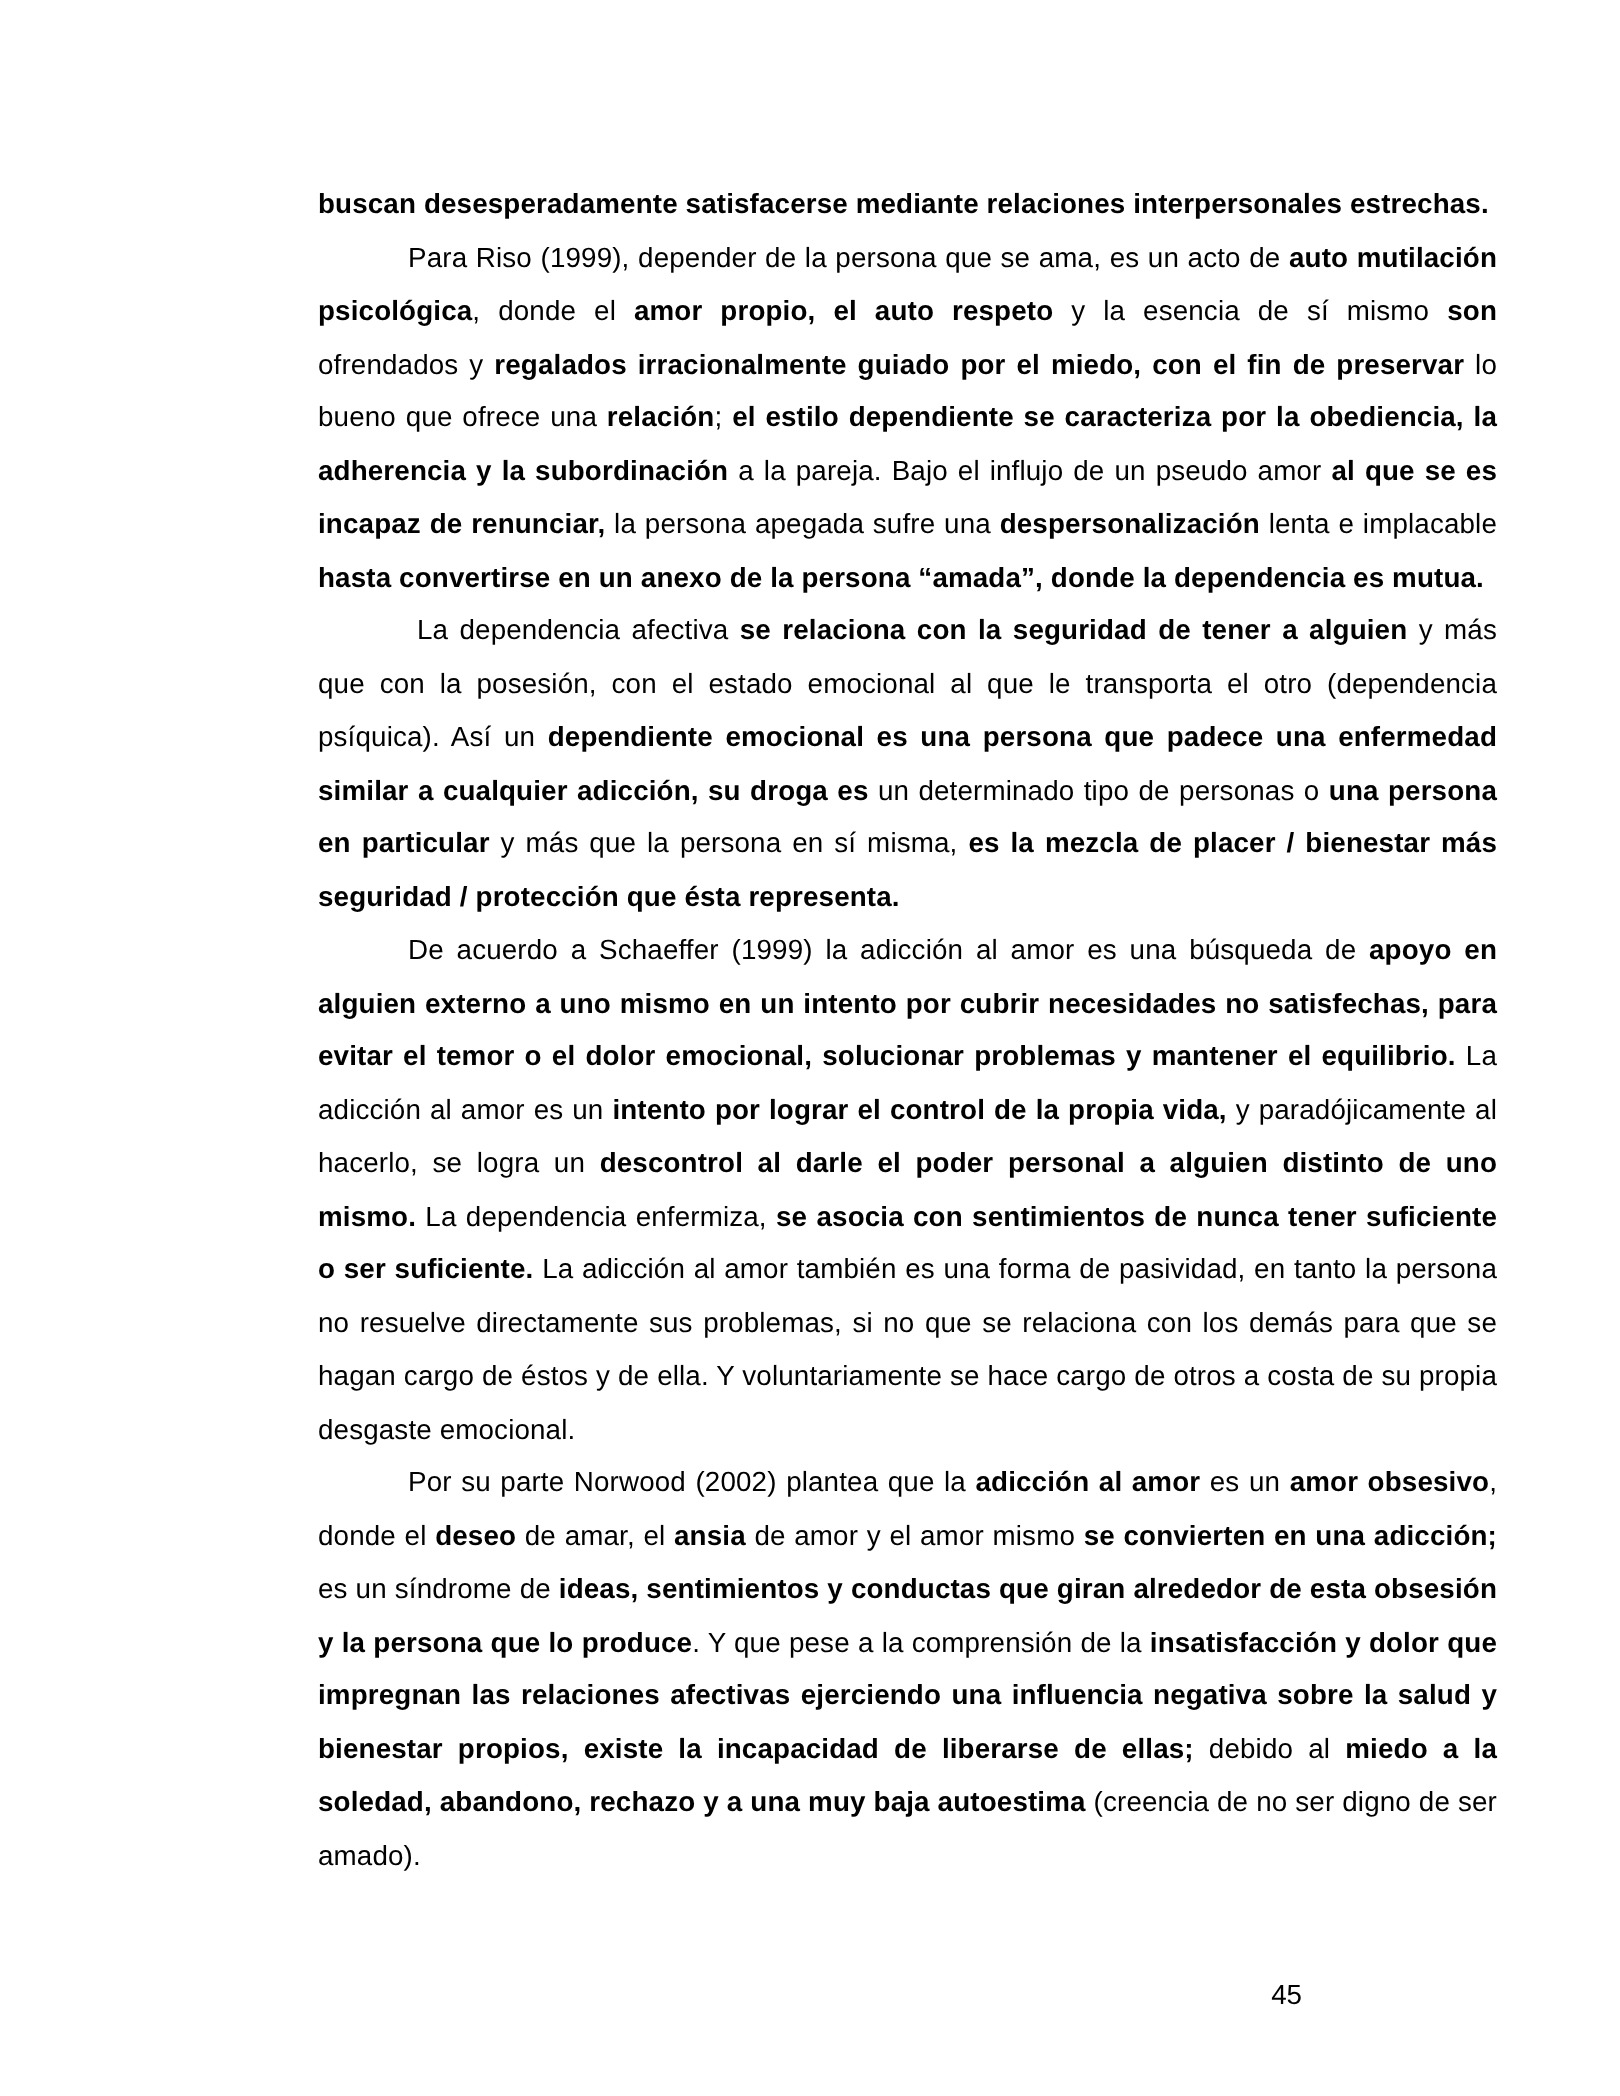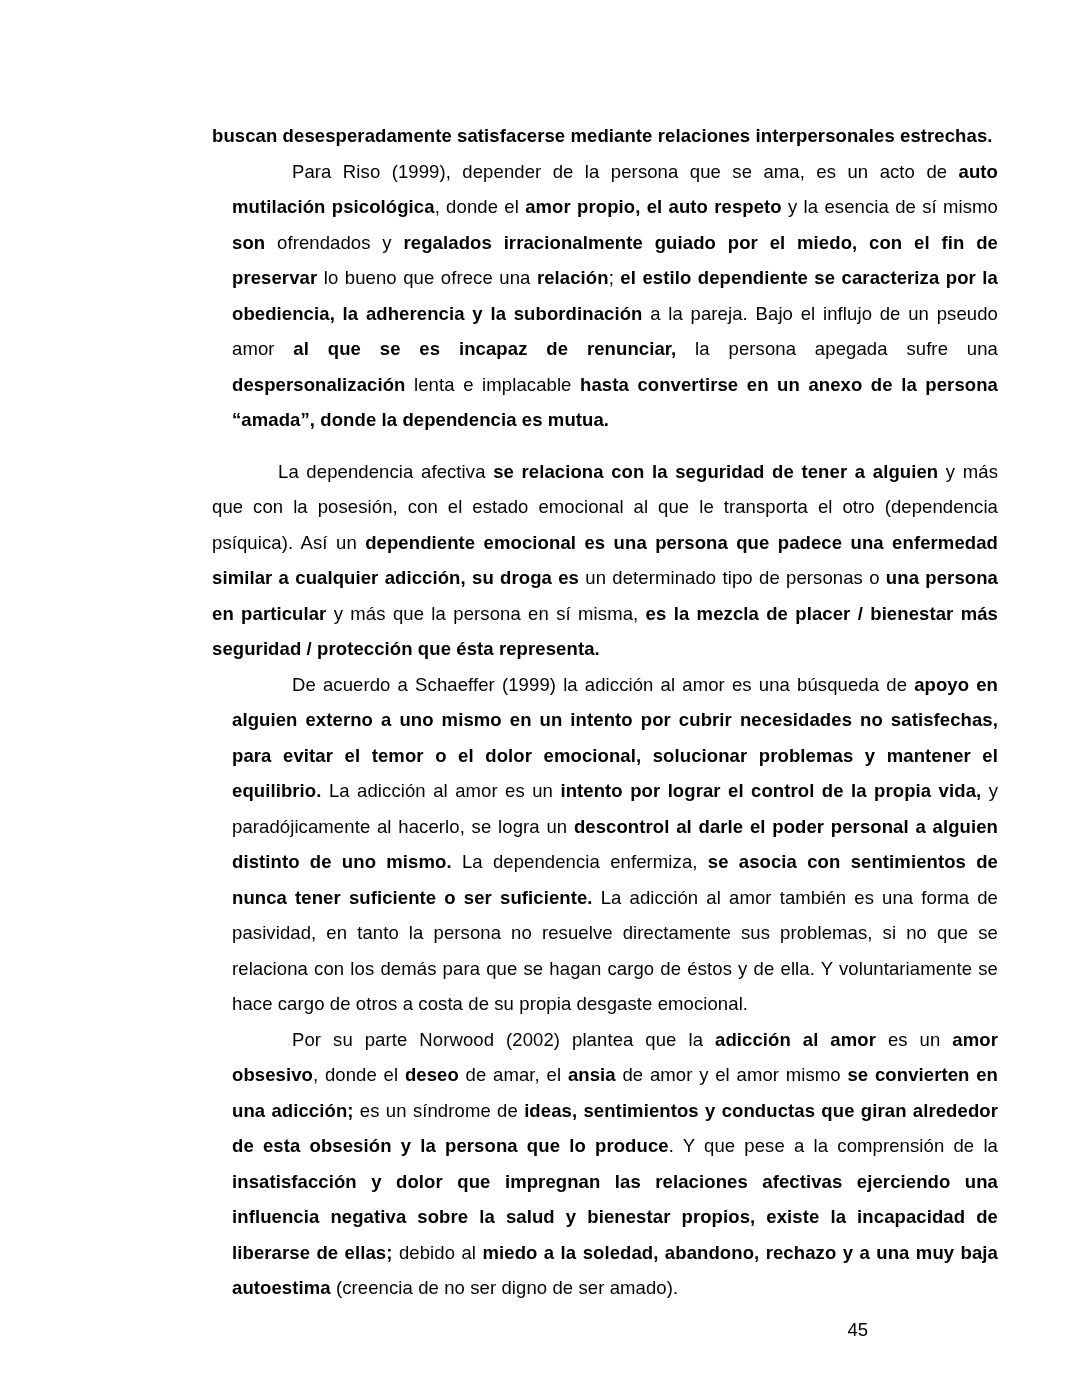--- a/index.html
+++ b/index.html
@@ -26,25 +26,23 @@
   p {
     margin: 0;
     font-size: 18.5px;
     line-height: 35.5px;
     text-align: justify;
     text-justify: inter-word;
     letter-spacing: 0.1px;
   }
   p.indented {
     text-indent: 60px;
-    margin-left: 20px;
   }
   p.indented-wide {
     text-indent: 66px;
-    margin-top: 16px;
   }
   b {
     font-weight: bold;
   }
   .page-number {
     position: absolute;
     right: 148px;
     bottom: 58px;
     font-size: 18.5px;
     line-height: 1;

